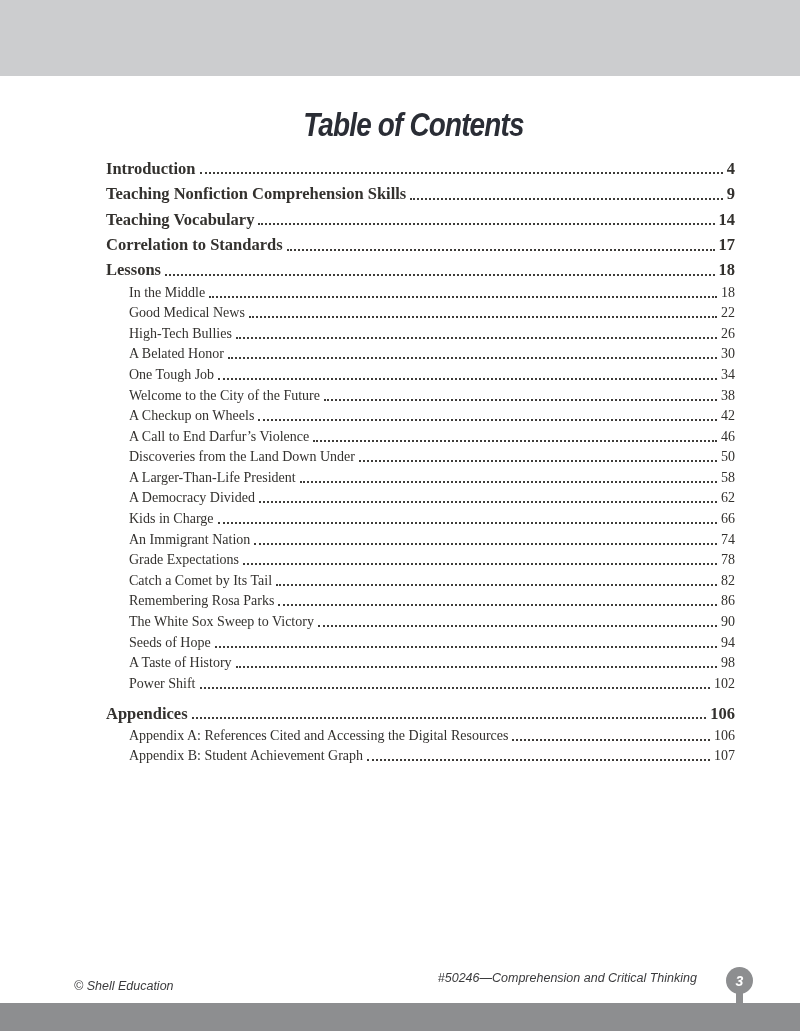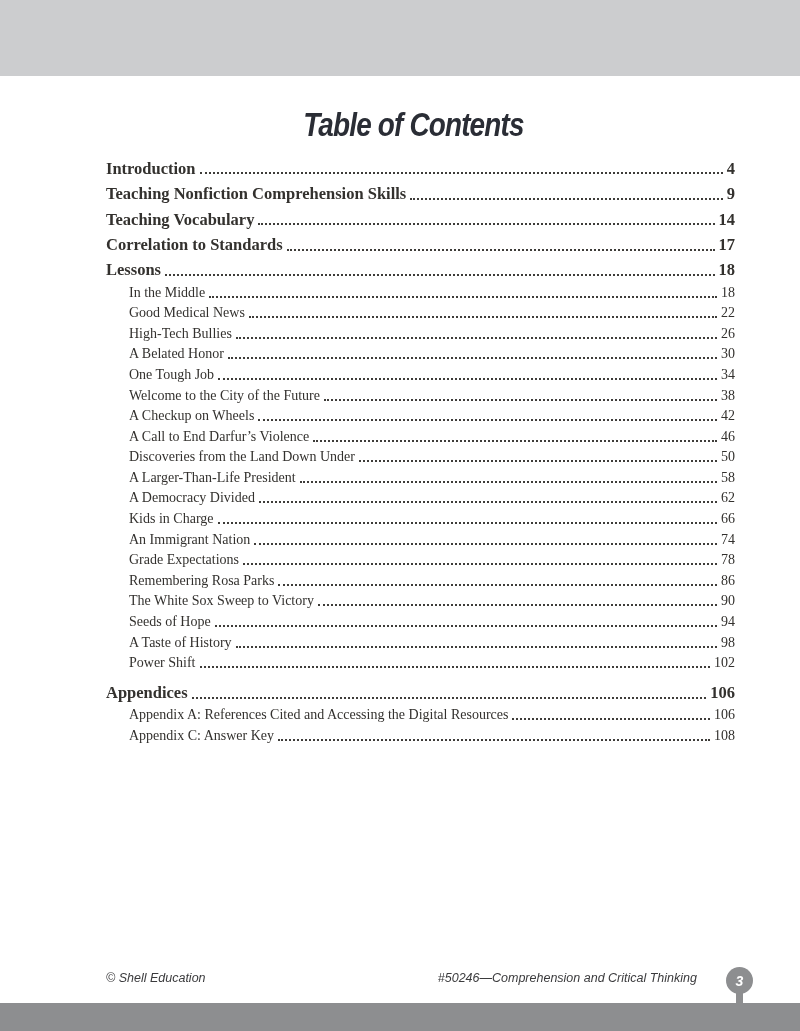--- a/index.html
+++ b/index.html
@@ -78,21 +78,21 @@
   .row.sub + .row.h1 { margin-top: 6px; align-items: flex-end; }
   .footer-left, .footer-right {
     position: absolute;
     font-family: "Liberation Sans", sans-serif;
     font-style: italic;
     font-size: 12.5px;
     color: #3b3b3d;
     top: 972px;
     line-height: 1;
   }
-  .footer-left { left: 106px; }
+  .footer-left { left: 74px; margin-top: 8px; }
   .footer-right { right: 103px; }
   .footer-bar {
     position: absolute;
     left: 0;
     bottom: 0;
     width: 100%;
     height: 28px;
     background: var(--footer-bar, #8d8e90);
   }
   .page-marker-stem {
@@ -220,20 +220,25 @@
         <span class="t">An Immigrant Nation</span>
         <span class="leader"></span>
         <span class="p">74</span>
       </div>
       <div class="row sub">
         <span class="t">Grade Expectations</span>
         <span class="leader"></span>
         <span class="p">78</span>
       </div>
       <div class="row sub">
+        <span class="t">Catch a Comet by Its Tail</span>
+        <span class="leader"></span>
+        <span class="p">82</span>
+      </div>
+      <div class="row sub">
         <span class="t">Remembering Rosa Parks</span>
         <span class="leader"></span>
         <span class="p">86</span>
       </div>
       <div class="row sub">
         <span class="t">The White Sox Sweep to Victory</span>
         <span class="leader"></span>
         <span class="p">90</span>
       </div>
       <div class="row sub">
@@ -255,23 +260,23 @@
         <span class="t">Appendices</span>
         <span class="leader"></span>
         <span class="p">106</span>
       </div>
       <div class="row sub">
         <span class="t">Appendix A: References Cited and Accessing the Digital Resources</span>
         <span class="leader"></span>
         <span class="p">106</span>
       </div>
       <div class="row sub">
-        <span class="t">Appendix C: Answer Key</span>
-        <span class="leader"></span>
-        <span class="p">108</span>
+        <span class="t">Appendix B: Student Achievement Graph</span>
+        <span class="leader"></span>
+        <span class="p">107</span>
       </div>
     </div>
 
   <div class="footer-left">© Shell Education</div>
 
   <div class="footer-right">#50246—Comprehension and Critical Thinking</div>
 
   <div class="page-marker-stem"></div>
   <div class="page-marker">
       <span>3</span>

